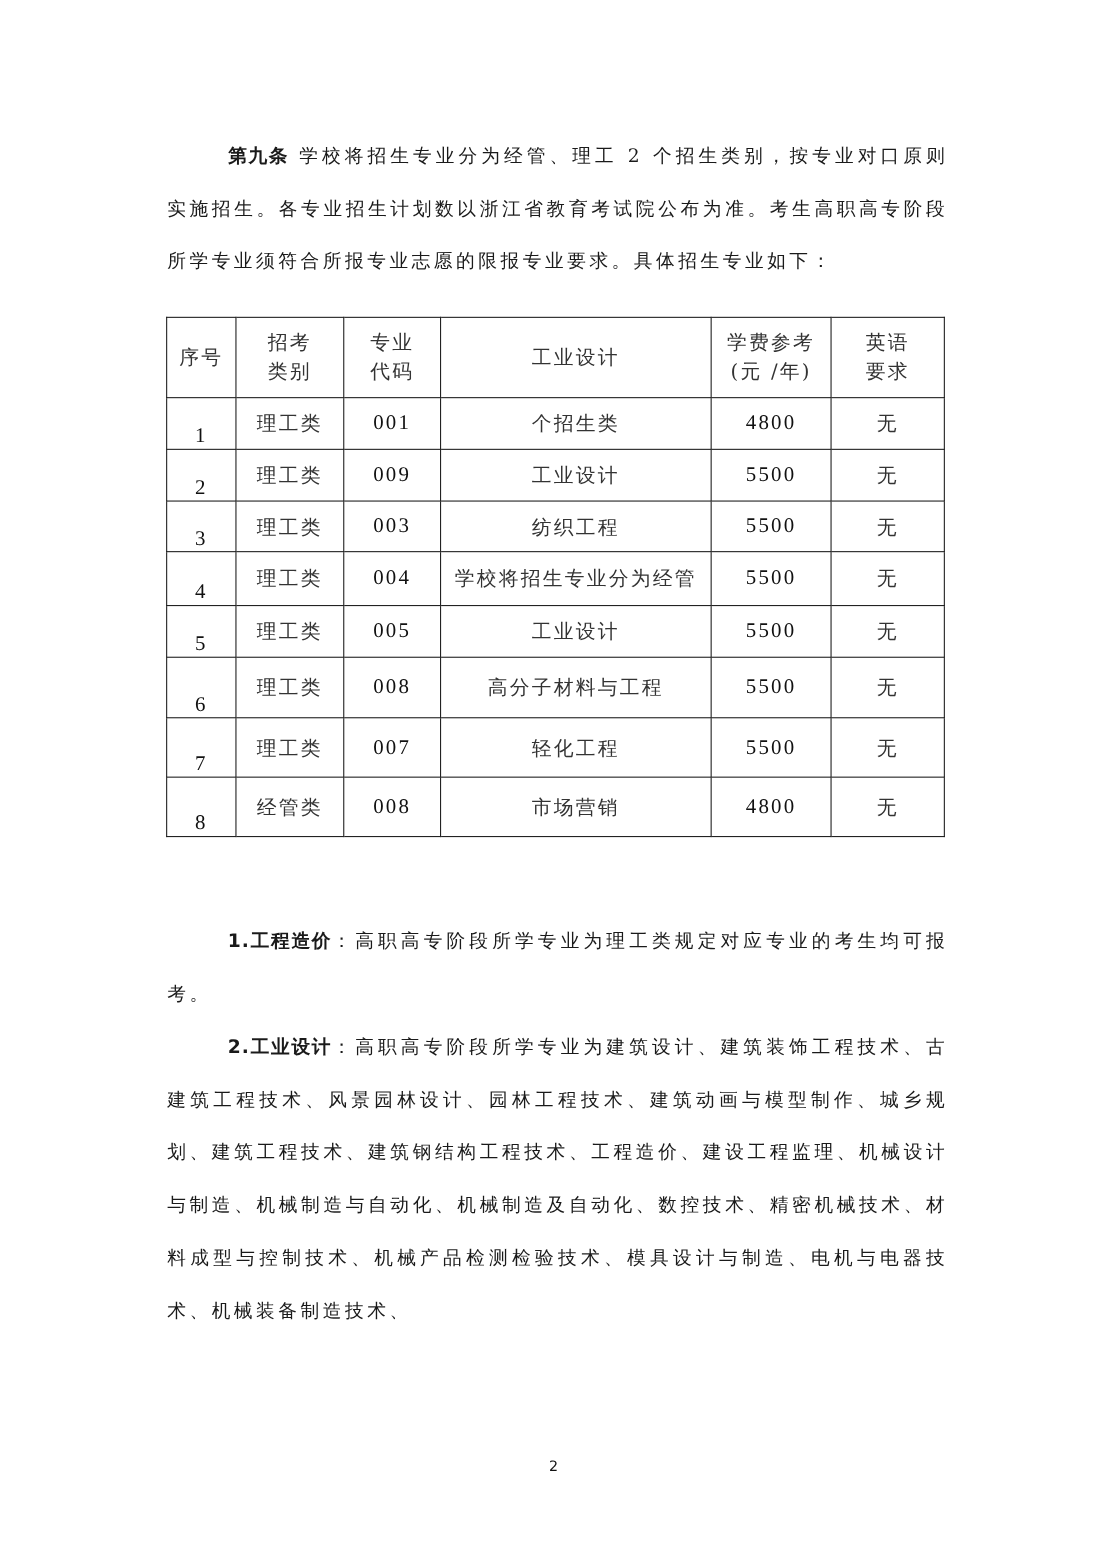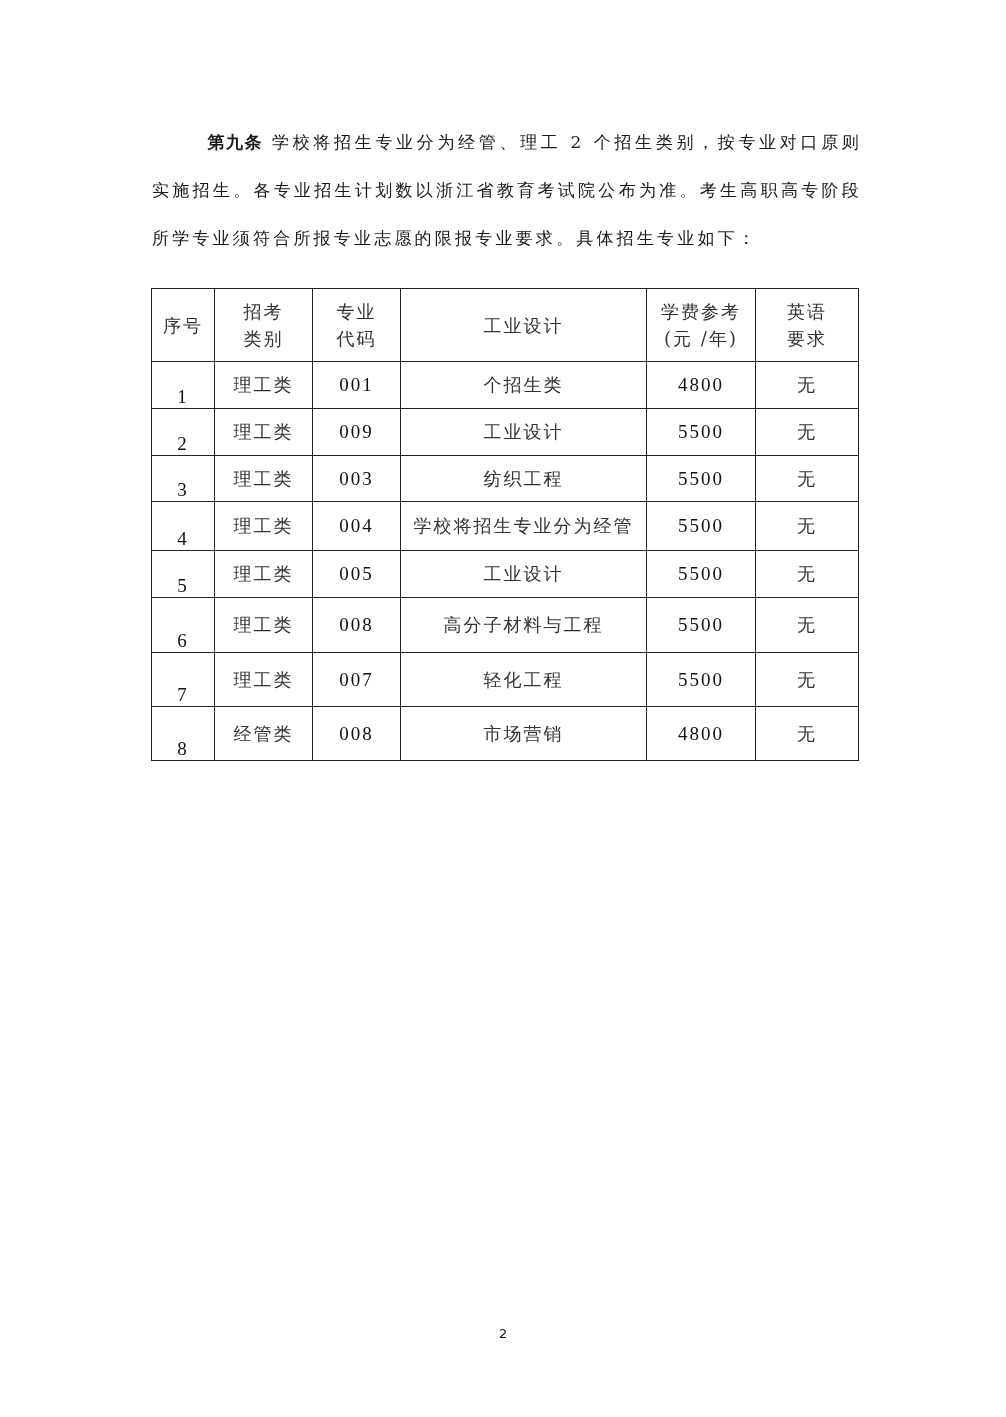--- a/index.html
+++ b/index.html
@@ -111,16 +111,22 @@
         <td>经管类</td>
         <td class="num">008</td>
         <td>市场营销</td>
         <td class="num">4800</td>
         <td>无</td>
       </tr>
     </tbody>
   </table>
 
 
+  <p class="para" style="top:832px;">
+    <span class="indent"></span><span class="bold">1.工程造价</span><span>：</span><span>高职高专阶段所学专业为理工类规定对应专业的考生均可报考。</span>
+  </p>
 
+  <p class="para" style="top:928px;">
+    <span class="indent"></span><span class="bold">2.工业设计</span><span>：</span><span>高职高专阶段所学专业为建筑设计、建筑装饰工程技术、古建筑工程技术、风景园林设计、园林工程技术、建筑动画与模型制作、城乡规划、建筑工程技术、建筑钢结构工程技术、工程造价、建设工程监理、机械设计与制造、机械制造与自动化、机械制造及自动化、数控技术、精密机械技术、材料成型与控制技术、机械产品检测检验技术、模具设计与制造、电机与电器技术、机械装备制造技术、</span>
+  </p>
 
   <div class="page-num">2</div>
 </div>
 
 </body></html>

